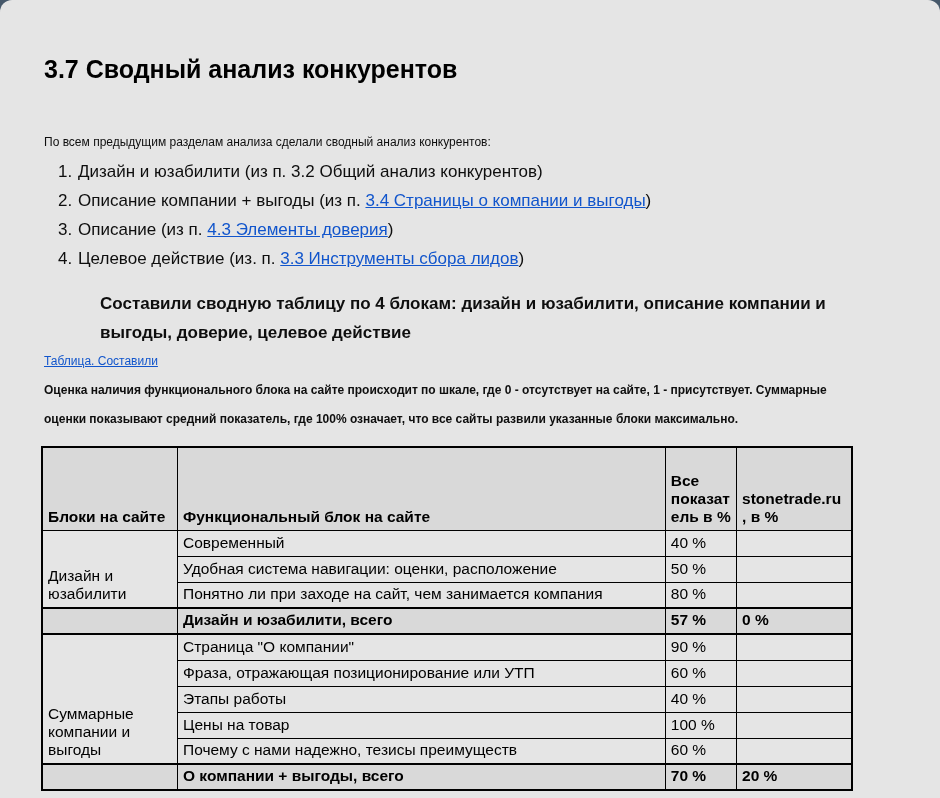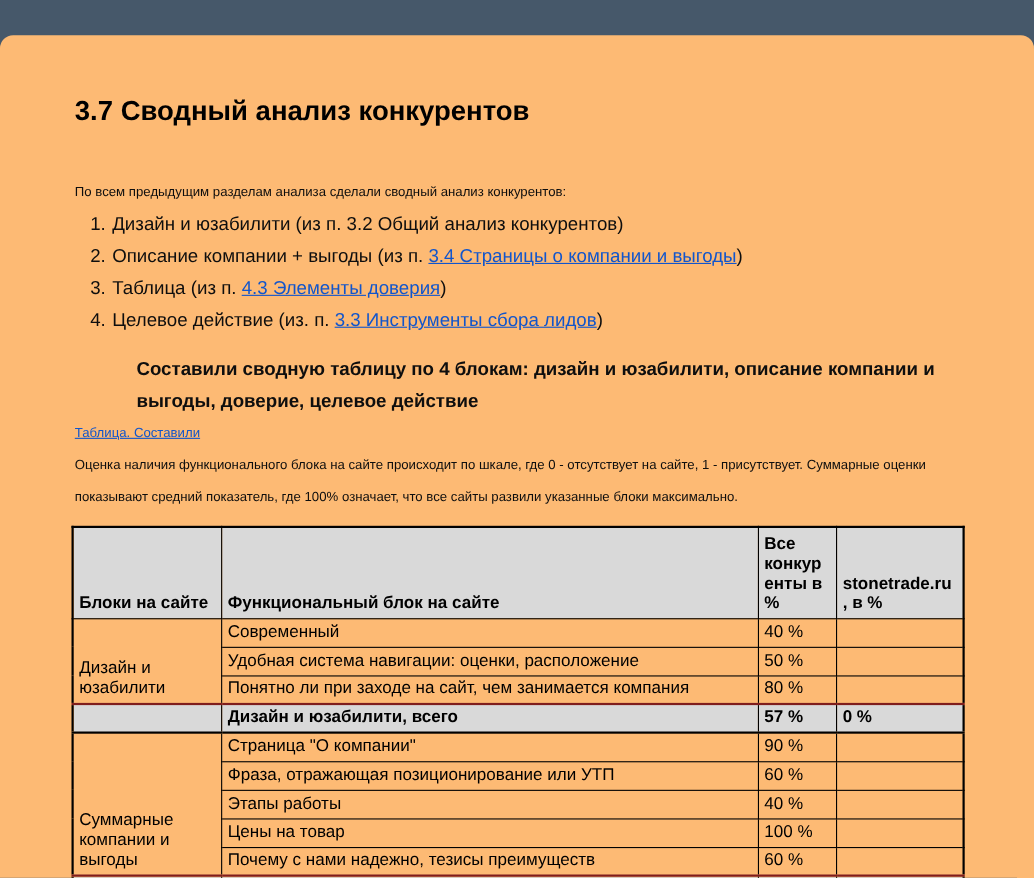--- a/index.html
+++ b/index.html
@@ -3,64 +3,64 @@
 <meta charset="utf-8">
 <style>
   html,body{margin:0;padding:0;}
   body{
     width:940px;height:798px;overflow:hidden;
     background:#46586a;
     font-family:"Liberation Sans","DejaVu Sans",sans-serif;
   }
   .card{
     position:absolute;inset:0;
-    background:#fdba74;
+    background:#e5e5e5;
     border-radius:12px 12px 0 0;
     overflow:hidden;
     box-sizing:border-box;
     padding:0 58 0 68px;
-    padding-left:68px;padding-right:58px;margin-top:32px;
+    padding-left:44px;padding-right:58px;
   }
   .h1{
     margin:52px 0 0 0;
     font-size:25px;line-height:34px;font-weight:bold;color:#000;
   }
   .para{
     margin:0;font-size:12px;line-height:29px;color:#0e0e0e;
   }
   .intro{margin-top:42px;}
   .list{margin:0;padding:0;list-style:none;}
   .list-item{display:flex;padding-left:14px;font-size:17px;line-height:29px;color:#0e0e0e;}
   .list-num{width:20px;flex:0 0 20px;}
   a.doclink{color:#1155cc;text-decoration:underline;cursor:pointer;}
   .bold-note{
     margin:16px 0 0 56px;width:745px;
     font-size:17px;line-height:29px;font-weight:bold;color:#0e0e0e;
   }
-  .scale-note{width:808px;}
+  .scale-note{width:808px;font-weight:bold;}
   table.comp{
     border-collapse:collapse;table-layout:fixed;
     margin:12px 0 0 -3px;
     width:812px;
     border:2px solid #000;
     font-size:15.5px;color:#000;
   }
   table.comp td,table.comp th{
     border:1px solid #000;
     vertical-align:bottom;
     padding:2px 5px 4px 5px;
     overflow:hidden;
     font-weight:normal;text-align:left;
   }
   tr.hdr th{background:#d9d9d9;font-weight:bold;height:83px;box-sizing:border-box;}
   td.val,th.val{text-align:right;padding-right:8px;}
   tr.data td{height:26px;box-sizing:border-box;}
   tr.total td{
     background:#d9d9d9;font-weight:bold;height:21px;box-sizing:border-box;
-    border-top:2px solid #7f1d1d;border-bottom:2px solid #000;
+    border-top:2px solid #000000;border-bottom:2px solid #000;
   }
   td.grp{vertical-align:bottom;padding-bottom:6px;}
   th.wrapbreak{overflow-wrap:break-word;word-wrap:break-word;}
   th.preline{white-space:pre-line;}
 </style>
 </head>
 <body>
 
 <div class="card">
 
@@ -72,21 +72,21 @@
     <li class="list-item">
       <span class="list-num">1.</span>
       <span><span>Дизайн и юзабилити (из п. 3.2 Общий анализ конкурентов)</span><a class="doclink"></a><span></span></span>
     </li>
     <li class="list-item">
       <span class="list-num">2.</span>
       <span><span>Описание компании + выгоды (из п. </span><a class="doclink">3.4 Страницы о компании и выгоды</a><span>)</span></span>
     </li>
     <li class="list-item">
       <span class="list-num">3.</span>
-      <span><span>Таблица (из п. </span><a class="doclink">4.3 Элементы доверия</a><span>)</span></span>
+      <span><span>Описание (из п. </span><a class="doclink">4.3 Элементы доверия</a><span>)</span></span>
     </li>
     <li class="list-item">
       <span class="list-num">4.</span>
       <span><span>Целевое действие (из. п. </span><a class="doclink">3.3 Инструменты сбора лидов</a><span>)</span></span>
     </li>
   </ol>
 
   <div class="bold-note">Составили сводную таблицу по 4 блокам: дизайн и юзабилити, описание компании и выгоды, доверие, целевое действие</div>
 
   <p class="para"><a class="doclink">Таблица. Составили</a></p>
@@ -97,21 +97,21 @@
     <colgroup>
       <col style="width:135px">
         <col style="width:486px">
         <col style="width:71px">
         <col style="width:115px">
     </colgroup>
     <tbody>
         <tr class="hdr">
       <th>Блоки на сайте</th>
       <th>Функциональный блок на сайте</th>
-      <th class="wrapbreak">Все конкуренты в %</th>
+      <th class="wrapbreak">Все показатель в %</th>
       <th class="preline">stonetrade.ru
 , в %</th>
     </tr>
 
     <tr class="data">
       <td class="grp" rowspan="3">Дизайн и юзабилити</td>
       <td>Современный</td>
       <td class="val">40 %</td>
       <td class="val"></td>
     </tr>

